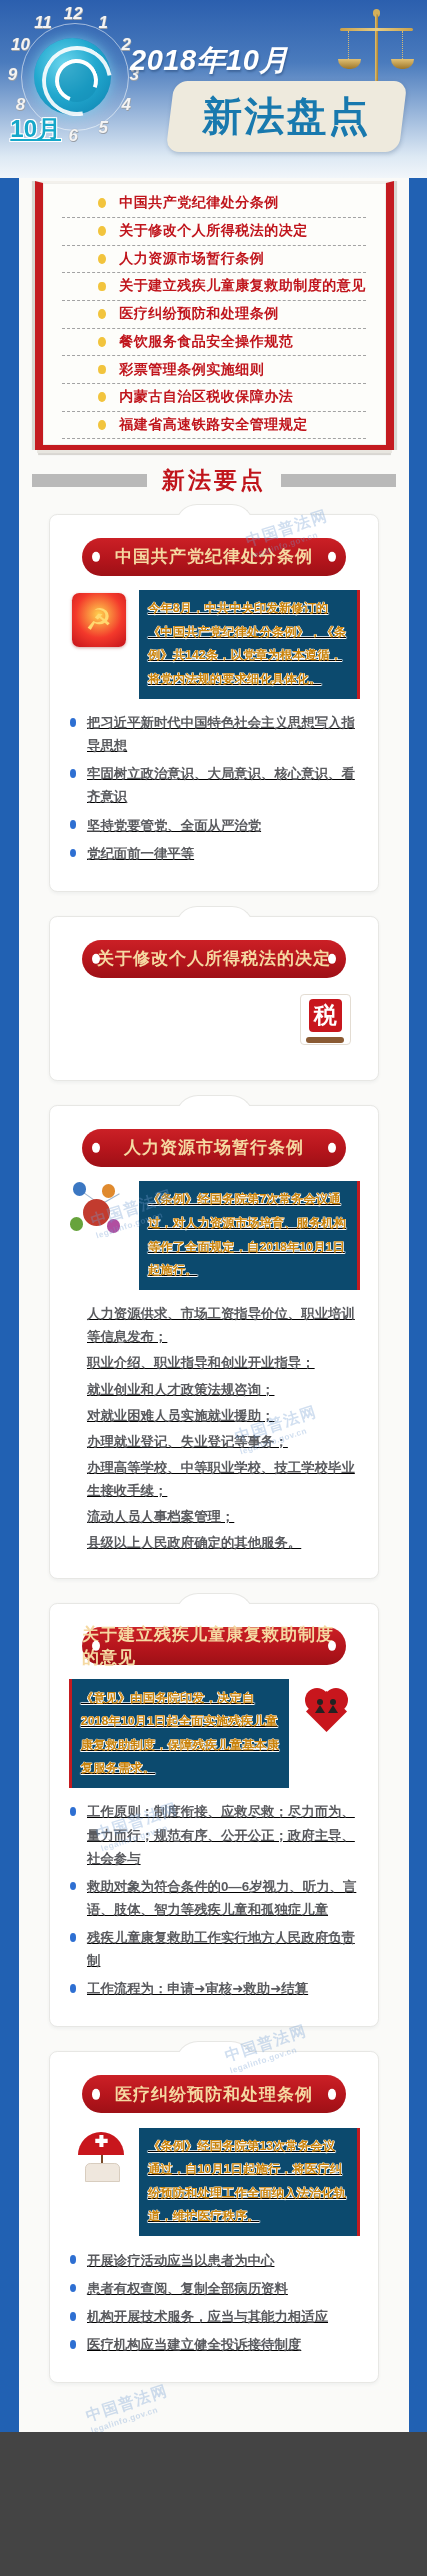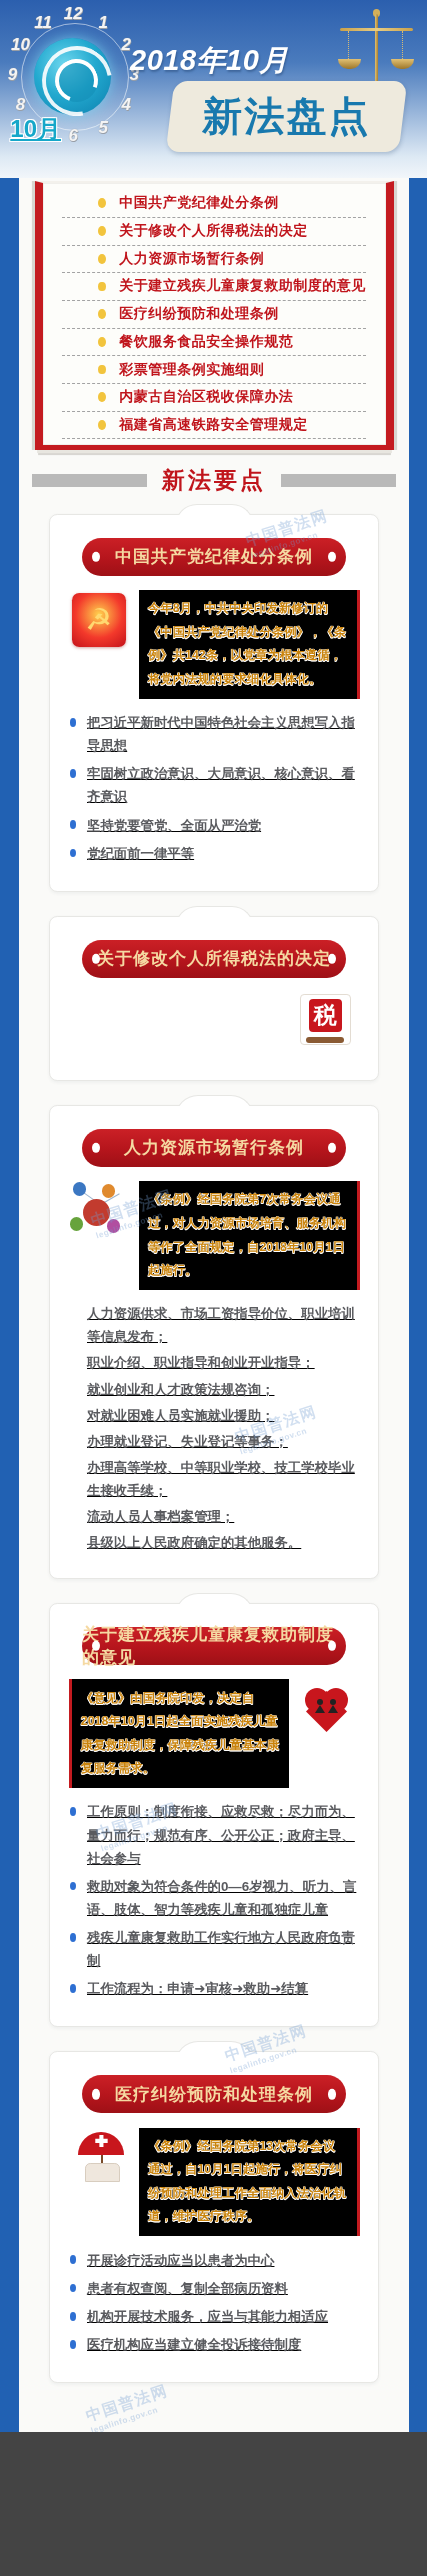--- a/index.html
+++ b/index.html
@@ -70,21 +70,21 @@
   .card::after{content:"";position:absolute;top:0;left:50%;width:82px;height:12.4px;margin-left:-41px;background:#ffffff;}
   .pill{position:relative;margin:0 13.4px 14.4px 13.4px;height:38px;border-radius:20.6px;
     background:linear-gradient(180deg,#cb2026 0%,#b5151c 55%,#9e1016 100%);
     display:flex;align-items:center;justify-content:center;z-index:2;}
   .pill .rivet{position:absolute;top:50%;width:8.2px;height:10.3px;border-radius:50%;background:#ffffff;transform:translateY(-50%);}
   .pill .rivet.l{left:10.3px;} .pill .rivet.r{right:10.3px;}
   .pill .ttl{font-size:17px;font-weight:bold;color:#f5d9a2;letter-spacing:1px;}
 
   .introrow{display:flex;align-items:flex-start;margin-bottom:5.2px;}
   .introrow .ic{flex:0 0 66px;min-height:62px;position:relative;}
-  .introrow .box{flex:1;background:#000000;padding:7.2px 9.3px;}
+  .introrow .box{flex:1;background:#0c4a6e;padding:7.2px 9.3px;text-decoration:underline;}
   .sec-icon-left .box{border-right:3.1px solid #c41b20;margin-left:4.1px;}
   .sec-icon-right .box{border-left:3.1px solid #c41b20;margin-right:4.1px;}
   .sec-icon-right .introrow{flex-direction:row-reverse;}
   .intro-text{font-size:12.4px;font-weight:bold;color:#c9830c;line-height:1.9;
     text-shadow:-0.5px -0.5px 0 #fff,0.5px -0.5px 0 #fff,-0.5px 0.5px 0 #fff,0.5px 0.5px 0 #fff,0 1px 0 #fff;}
 
   .points{margin-top:12.4px;text-decoration:underline;}
   .pt{position:relative;font-size:13.4px;font-weight:600;color:#5a5b5f;line-height:1.72;padding-left:18.5px;margin-bottom:5.2px;}
   .pt .dot{position:absolute;left:1px;top:6.7px;width:6.7px;height:8.8px;border-radius:50%;background:#2e6fd2;}
   .pt.plain{margin-bottom:3.1px;}

